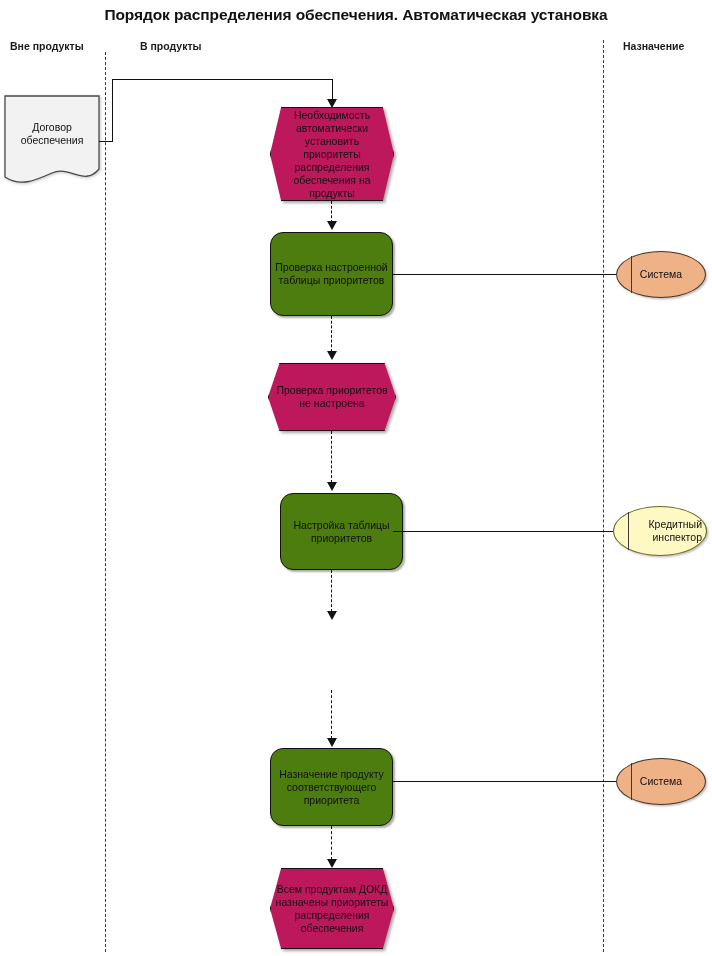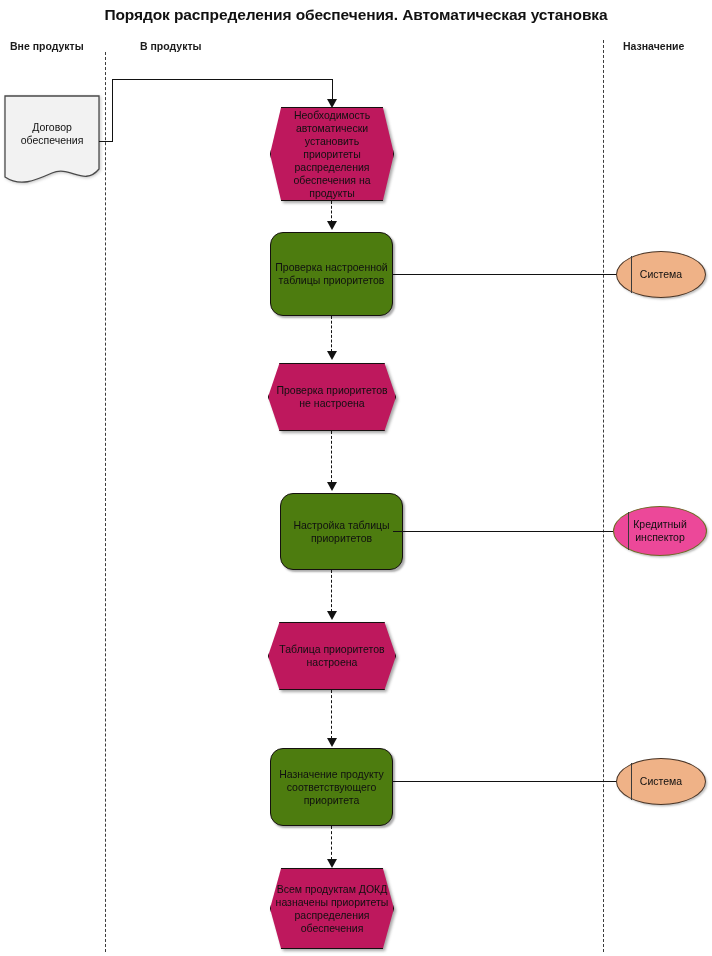--- a/index.html
+++ b/index.html
@@ -81,21 +81,21 @@
     border-radius: 13px;
     box-shadow: 2px 2px 2px rgba(60,60,60,0.42);
   }
 
   .node-ellipse {
     border: 1.4px solid #4a3526;
     border-radius: 50%;
     box-shadow: 1.5px 1.5px 2px rgba(80,80,80,0.35);
   }
   .ellipse-orange { background: #efb287; }
-  .ellipse-yellow { background: #ec4899; border-color: #6c6a22; }
+  .ellipse-yellow { background: #fef9c3; border-color: #6c6a22; text-align: right; }
 
   .doc-shape {
     position: absolute;
     filter: drop-shadow(1.5px 1.5px 1.5px rgba(90,90,90,0.35));
   }
   .doc-label {
     position: absolute;
     display: flex;
     align-items: center;
     justify-content: center;
@@ -201,25 +201,20 @@
   <div class="conn-h-solid" style="left:393px; top:531px; width:222px;"></div>
 
   <div class="node node-ellipse ellipse-yellow" style="left:613px; top:506px; width:94px; height:50px;">
     <span class="label">Кредитный инспектор</span>
   </div>
   <div class="ellipse-tick" style="left:628px; top:512px; height:38px;"></div>
 
   <div class="conn-v-dashed" style="left:331.2px; top:570px; height:42px;"></div>
   <div class="arrowhead-down" style="left:326.5px; top:611px;"></div>
 
-  <div class="node-hexagon-wrap" style="left:268px; top:622px; width:128px; height:68px;">
-    <div class="node node-hexagon" style="left:0; top:0; width:128px; height:68px;">
-      <span class="label">Таблица приоритетов настроена</span>
-    </div>
-  </div>
 
   <div class="conn-v-dashed" style="left:331.2px; top:690px; height:49px;"></div>
   <div class="arrowhead-down" style="left:326.5px; top:738px;"></div>
 
   <div class="node node-process" style="left:270px; top:748px; width:123px; height:78px;text-align:center;">
     <span class="label">Назначение продукту соответствующего приоритета</span>
   </div>
 
   <div class="conn-h-solid" style="left:393px; top:781px; width:225px;"></div>
 

